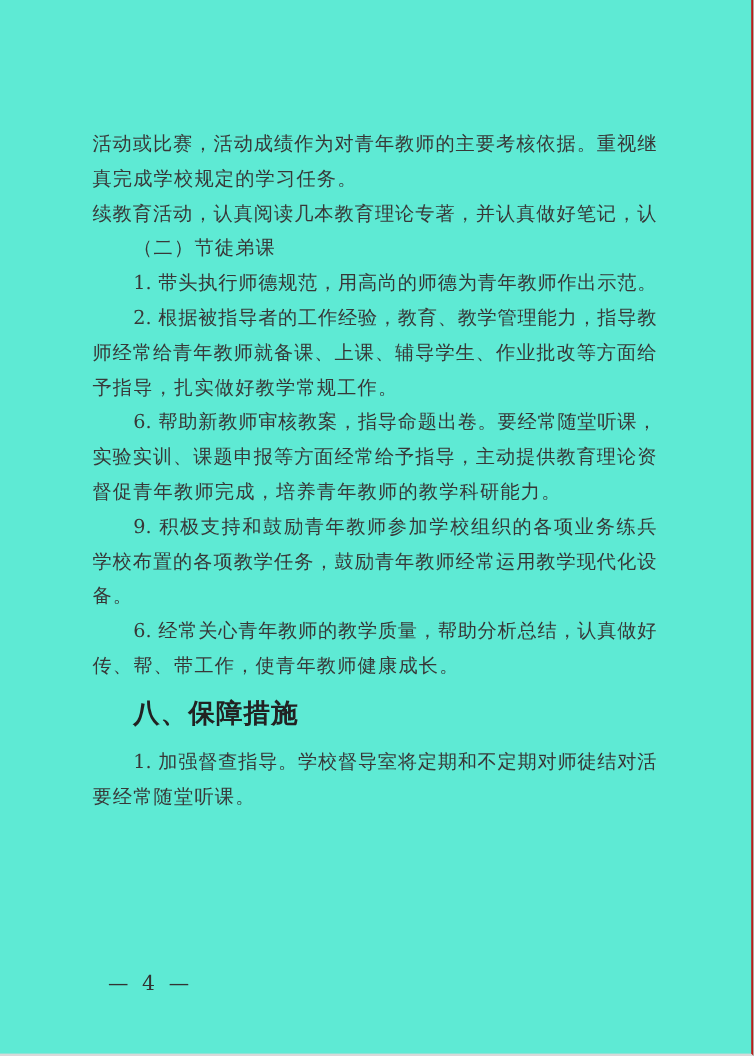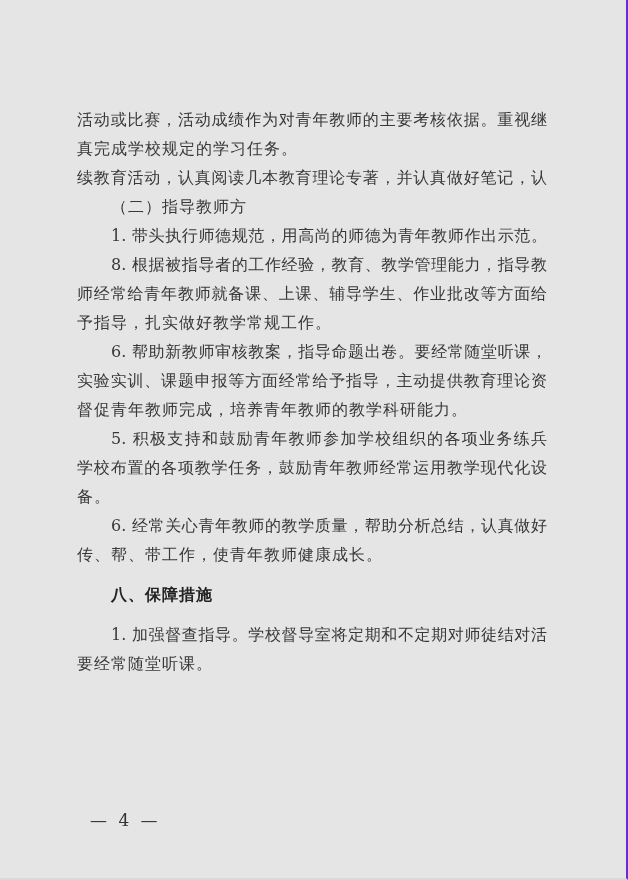--- a/index.html
+++ b/index.html
@@ -4,22 +4,22 @@
 <style>
   html, body {
     margin: 0;
     padding: 0;
     background: #ffffff;
   }
   .page {
     position: relative;
     width: 626px;
     height: 878px;
-    background: #e5e5e5;
-    border-right: 2px solid #6d28d9;
+    background: #5eead4;
+    border-right: 2px solid #b91c1c;
     border-bottom: 2px solid #d9d9d9;
     overflow: hidden;
     font-family: "DejaVu Serif", serif;
     color: #383838;
   }
   .body-text {
     position: absolute;
     left: 77px;
     top: 105px;
     width: 470px;
@@ -38,50 +38,50 @@
     text-align: justify;
     text-align-last: justify;
   }
   .line.indent {
     padding-left: 34px;
   }
   .line.heading {
     font-family: Liberation Sans, sans-serif;
     font-weight: bold;
     color: #222222;
-    font-size: 16px;
+    font-size: 22px;
     margin: 11px 0;
   }
   .page-number {
     position: absolute;
     left: 90px;
     top: 810px;
     font-size: 17px;
     letter-spacing: 3px;
     color: #333333;
     font-family: "DejaVu Serif", serif;
   }
 </style>
 </head>
 <body>
 
 <div class="page">
   <div class="body-text" id="doc-body">
       <div class="line justify">活动或比赛，活动成绩作为对青年教师的主要考核依据。重视继</div>
       <div class="line">真完成学校规定的学习任务。</div>
       <div class="line justify">续教育活动，认真阅读几本教育理论专著，并认真做好笔记，认</div>
-      <div class="line indent">（二）指导教师方</div>
+      <div class="line indent">（二）节徒弟课</div>
       <div class="line indent justify">1. 带头执行师德规范，用高尚的师德为青年教师作出示范。</div>
-      <div class="line indent justify">8. 根据被指导者的工作经验，教育、教学管理能力，指导教</div>
+      <div class="line indent justify">2. 根据被指导者的工作经验，教育、教学管理能力，指导教</div>
       <div class="line justify">师经常给青年教师就备课、上课、辅导学生、作业批改等方面给</div>
       <div class="line">予指导，扎实做好教学常规工作。</div>
       <div class="line indent justify">6. 帮助新教师审核教案，指导命题出卷。要经常随堂听课，</div>
       <div class="line justify">实验实训、课题申报等方面经常给予指导，主动提供教育理论资</div>
       <div class="line">督促青年教师完成，培养青年教师的教学科研能力。</div>
-      <div class="line indent justify">5. 积极支持和鼓励青年教师参加学校组织的各项业务练兵</div>
+      <div class="line indent justify">9. 积极支持和鼓励青年教师参加学校组织的各项业务练兵</div>
       <div class="line justify">学校布置的各项教学任务，鼓励青年教师经常运用教学现代化设</div>
       <div class="line">备。</div>
       <div class="line indent justify">6. 经常关心青年教师的教学质量，帮助分析总结，认真做好</div>
       <div class="line">传、帮、带工作，使青年教师健康成长。</div>
       <div class="line indent heading">八、保障措施</div>
       <div class="line indent justify">1. 加强督查指导。学校督导室将定期和不定期对师徒结对活</div>
       <div class="line">要经常随堂听课。</div>
     </div>
   <div class="page-number">— 4 —</div>
 </div>

